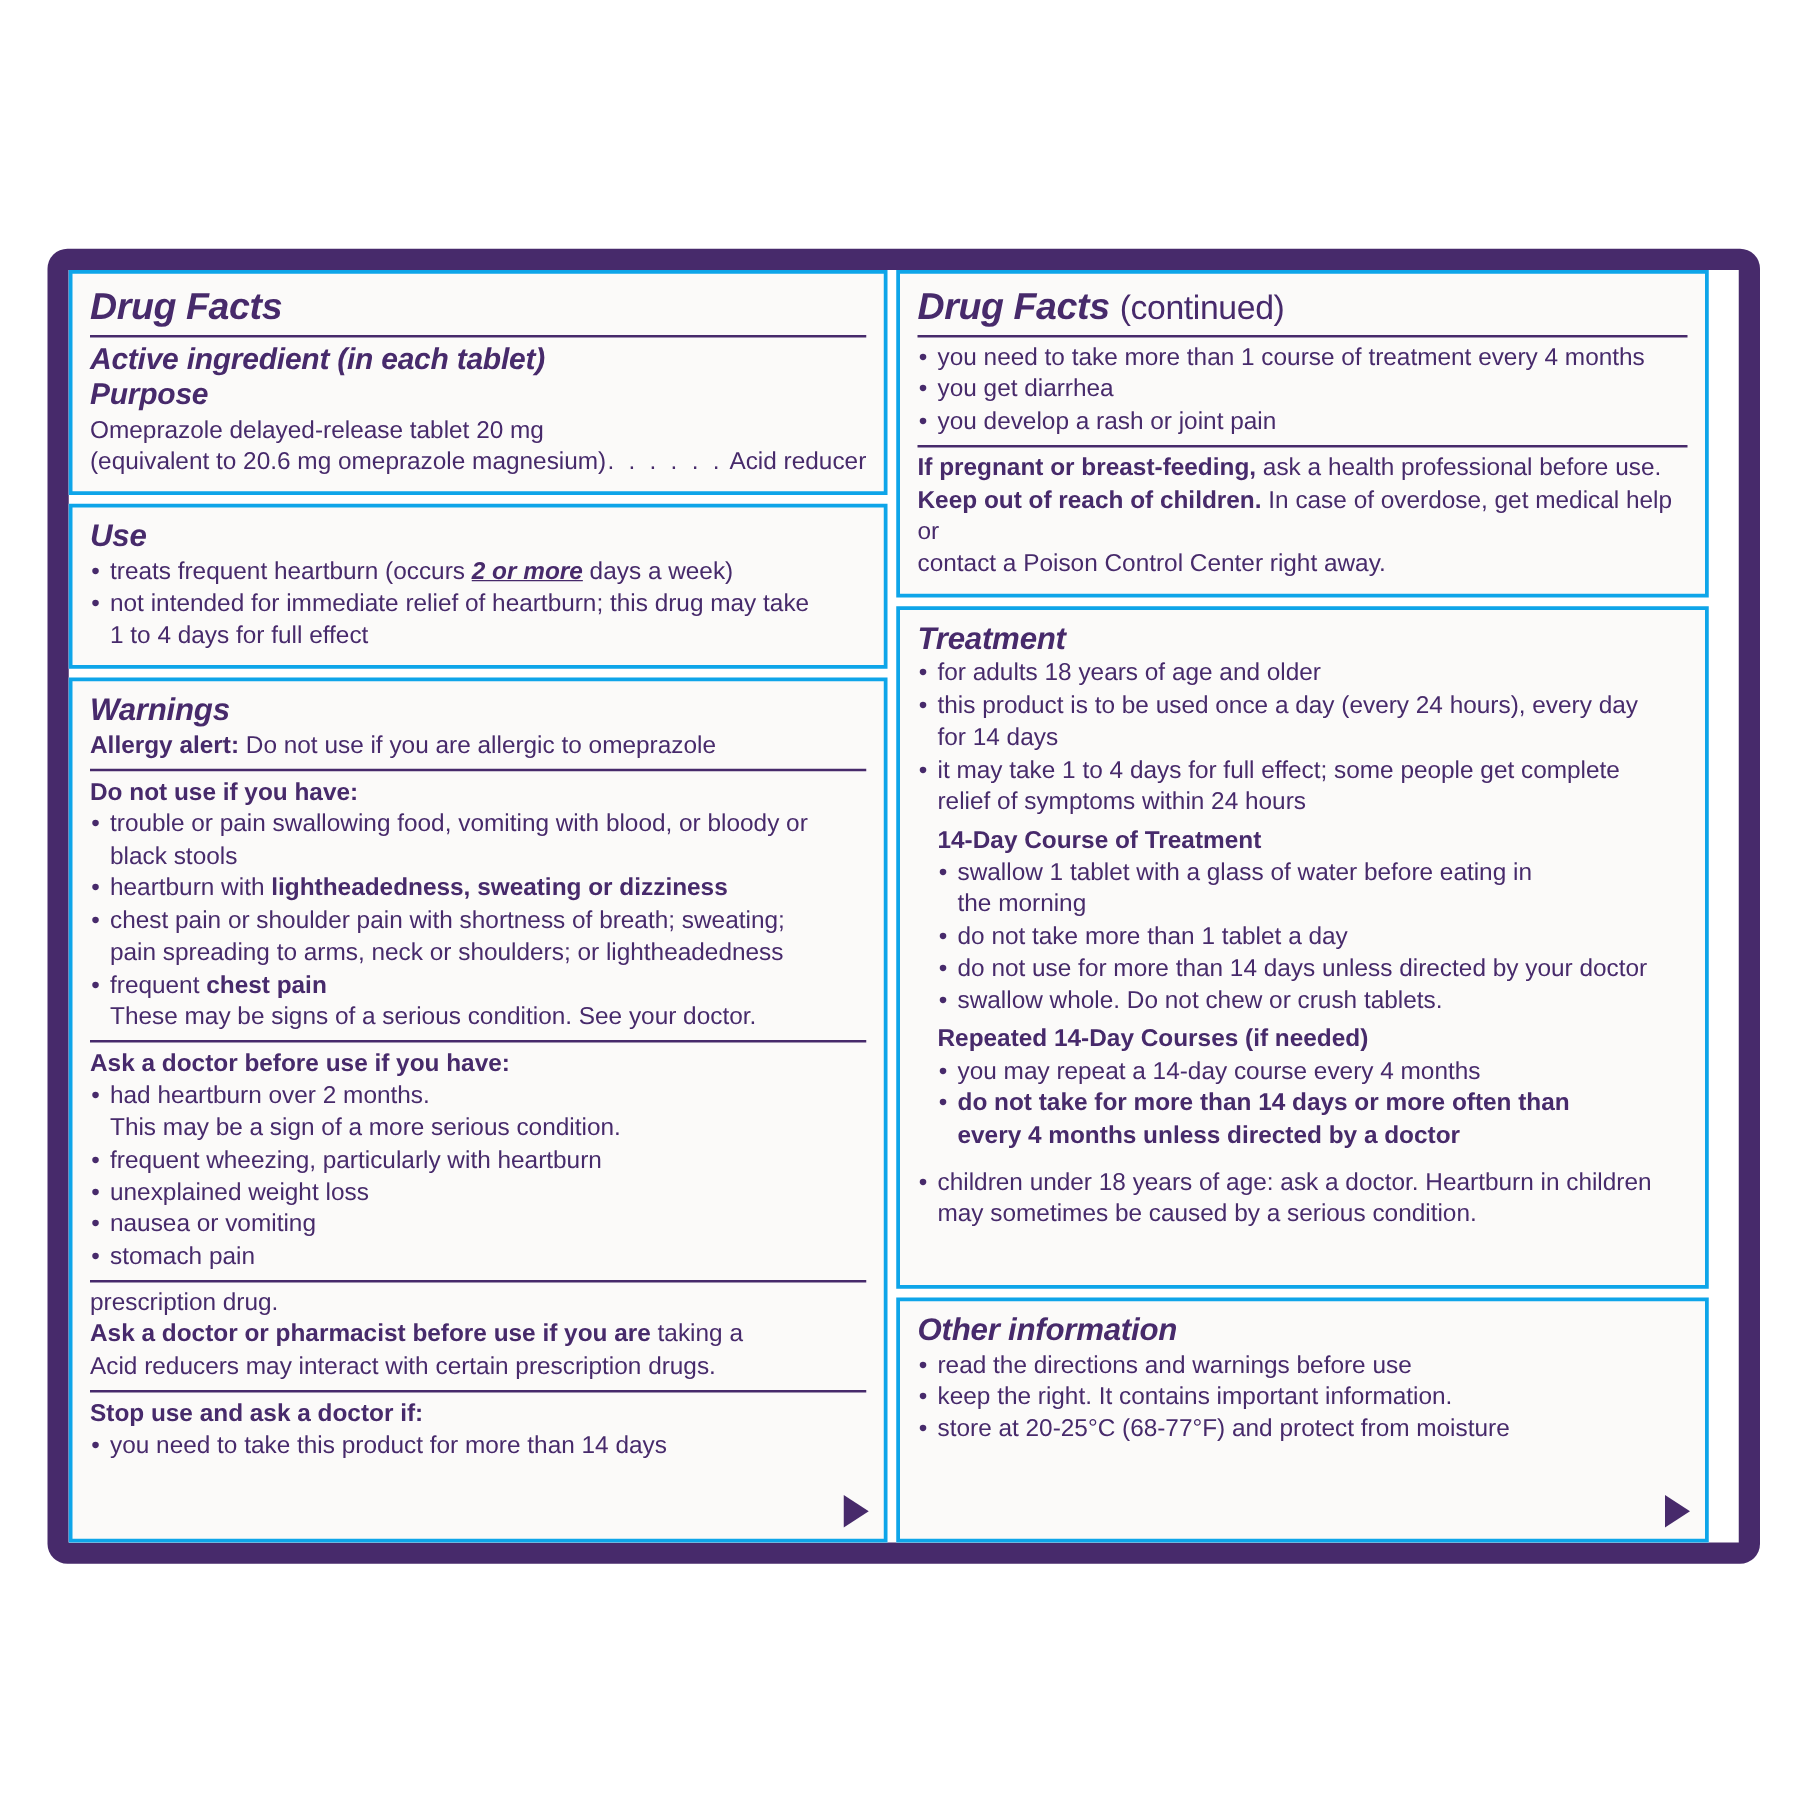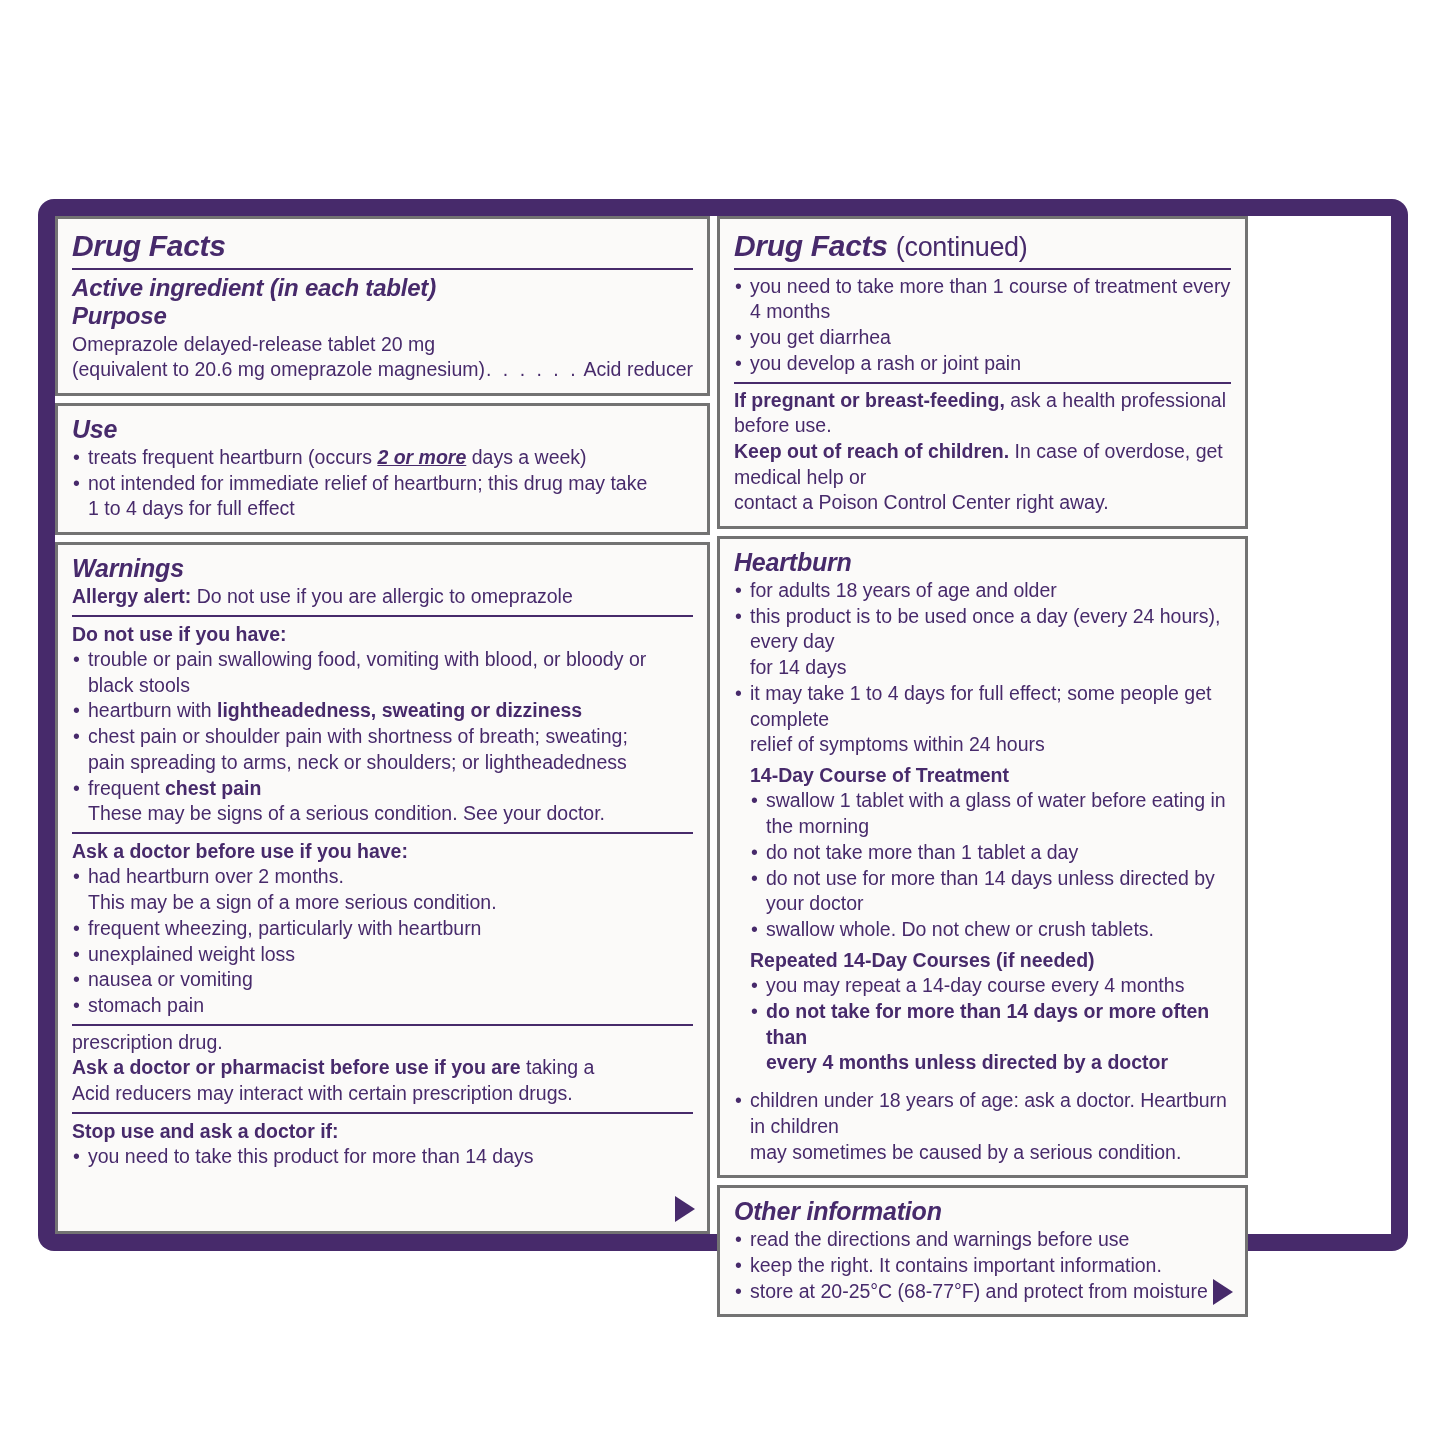--- a/index.html
+++ b/index.html
@@ -37,26 +37,26 @@
     padding: 0;
   }
 
   .column {
     display: flex;
     flex-direction: column;
     gap: 7px;
     flex: 0 0 auto;
   }
   #col-left  { width: 655px; }
-  #col-right { width: 531px; }
+  #col-right { width: 650px; }
 
   
   .box {
     box-sizing: border-box;
-    border: 3px solid #737373;
+    border: 3px solid #0ea5e9;
     background: #fbfaf9;
     padding: 8px 14px 10px 14px;
     position: relative;
   }
   .box.grow { flex: 1 1 auto; }
 
   
   .df-title {
     font-style: italic;
     font-weight: bold;
@@ -243,21 +243,21 @@
           <li>you get diarrhea</li>
           <li>you develop a rash or joint pain</li>
         </ul>
         <hr class="rule">
         <div class="txt"><b>If pregnant or breast-feeding,</b><span> ask a health professional before use.</span></div>
         <div class="txt"><b>Keep out of reach of children.</b><span> In case of overdose, get medical help or</span></div>
         <div class="txt">contact a Poison Control Center right away.</div>
       </div>
 
       <div class="box grow">
-        <div class="sec-title">Heartburn</div>
+        <div class="sec-title">Treatment</div>
         <ul class="bl">
           <li>for adults 18 years of age and older</li>
           <li><span>this product is to be used once a day (every 24 hours), every day</span><span class="cont-line">for 14 days</span></li>
           <li><span>it may take 1 to 4 days for full effect; some people get complete</span><span class="cont-line">relief of symptoms within 24 hours</span></li>
         </ul>
 
         <div class="subhead indent">14-Day Course of Treatment</div>
         <ul class="bl ind">
           <li><span>swallow 1 tablet with a glass of water before eating in</span><span class="cont-line">the morning</span></li>
           <li>do not take more than 1 tablet a day</li>

